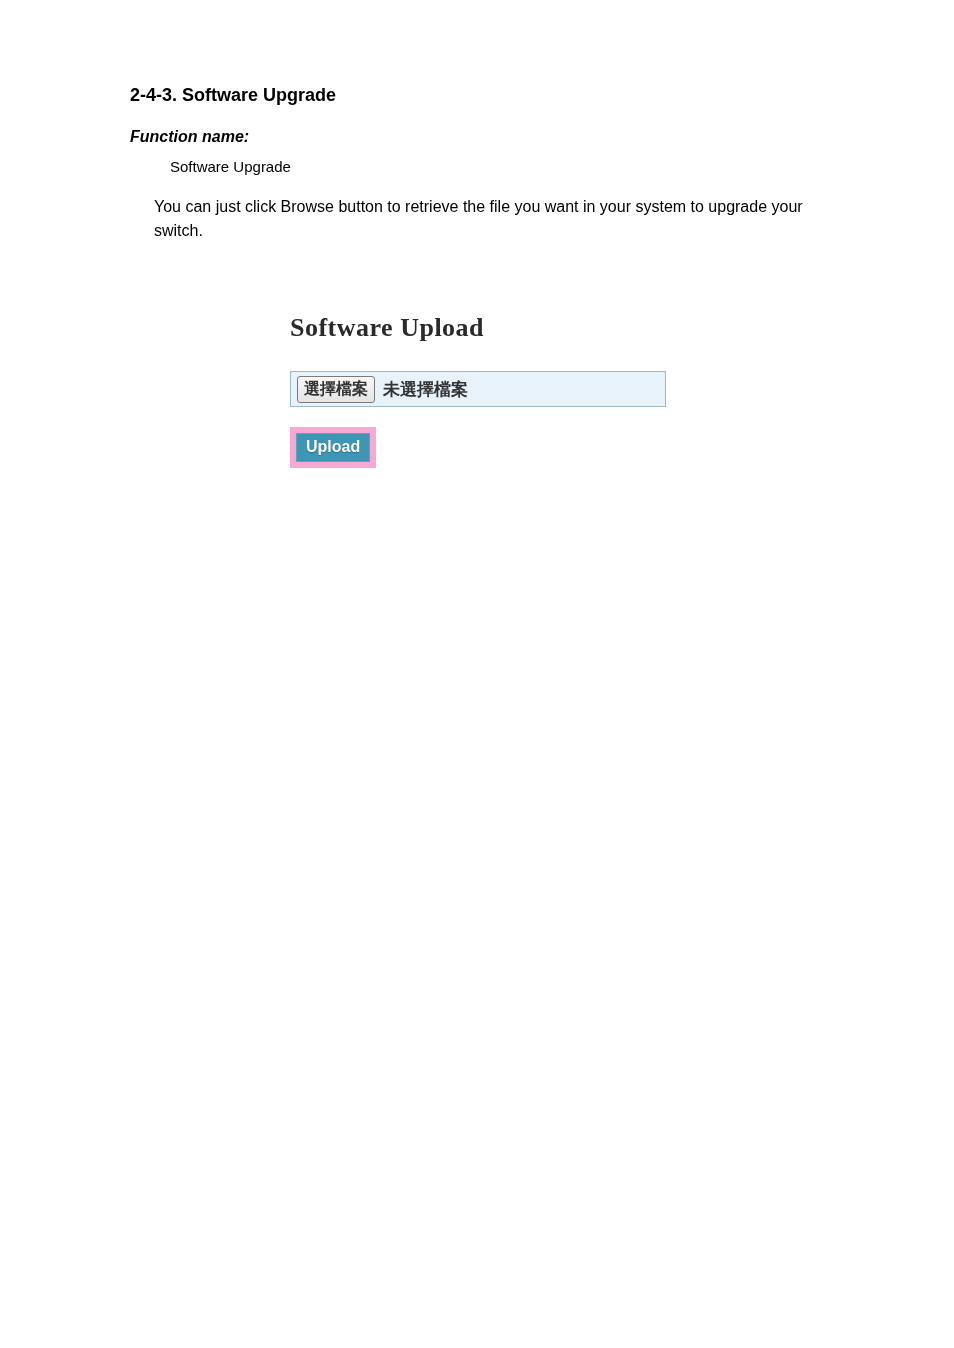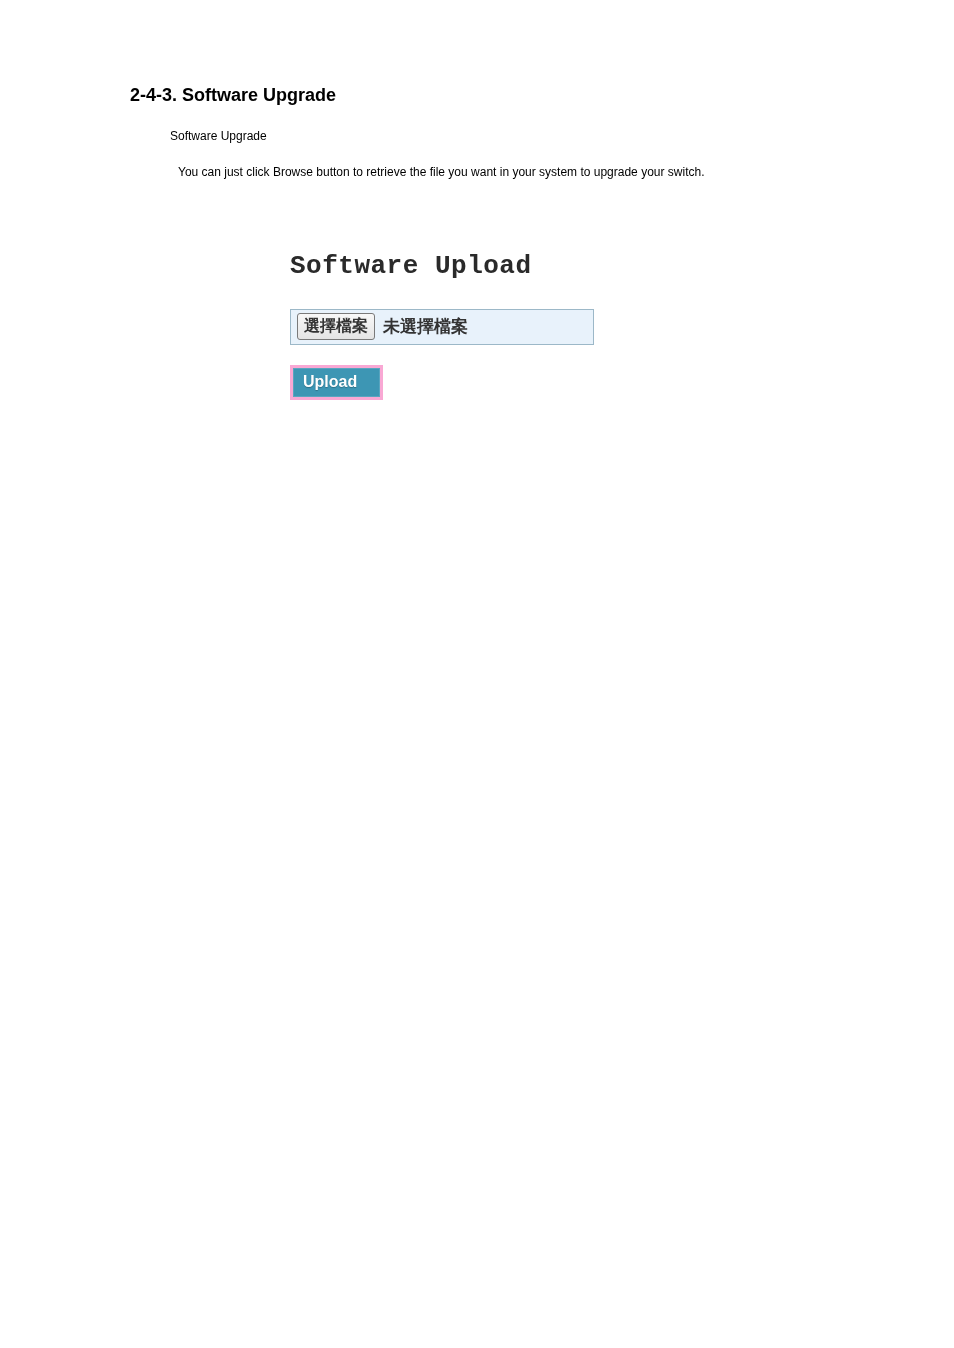--- a/index.html
+++ b/index.html
@@ -20,51 +20,51 @@
       font-weight: bold;
       margin-bottom: 22px;
     }
     .label-heading {
       font-size: 16px;
       font-weight: bold;
       font-style: italic;
       margin-bottom: 10px;
     }
     .indented-text {
-      font-size: 12px;
+      font-size: 15px;
       margin-left: 40px;
       margin-bottom: 18px;
       line-height: 1.4;
     }
     .description-text {
-      font-size: 12px;
-      margin-left: 48px;
+      font-size: 16px;
+      margin-left: 24px;
       margin-bottom: 18px;
       line-height: 1.5;
       max-width: 660px;
     }
     .screenshot-area {
       margin-top: 70px;
       margin-left: 160px;
     }
     .upload-title {
-      font-family: Liberation Mono, monospace;
+      font-family: Liberation Serif, serif;
       font-size: 26px;
       font-weight: bold;
       color: #2a2a2a;
       margin-bottom: 28px;
       letter-spacing: 0.5px;
     }
     .file-picker-row {
       display: inline-flex;
       align-items: center;
       border: 1px solid #9cb8c8;
       background: #e8f2fb;
       padding: 4px 6px;
-      width: 304px;
+      width: 376px;
       height: 36px;
     }
     .file-choose-button {
       font-family: "Microsoft JhengHei", "PingFang TC", Arial, sans-serif;
       font-size: 16px;
       font-weight: bold;
       background: linear-gradient(#f8f8f8, #e4e4e4);
       border: 1px solid #7a7a7a;
       border-radius: 3px;
       padding: 2px 6px;
@@ -77,37 +77,38 @@
       font-size: 17px;
       color: #333;
       margin-left: 8px;
       white-space: nowrap;
       font-weight: bold;
     }
     .upload-button {
       display: inline-block;
       margin-top: 20px;
       background: #3d96b4;
-      border: 3px solid #f9a8d4;
+      border: 6px solid #f9a8d4;
       color: #ffffff;
       font-family: Verdana, Geneva, sans-serif;
       font-size: 16px;
       font-weight: bold;
-      padding: 5px 23px 6px 10px;
+      padding: 5px 10px 6px 10px;
       cursor: pointer;
       text-shadow: 0 1px 1px rgba(0,0,0,0.25);
       box-shadow: inset 0 0 0 1px rgba(255,255,255,0.15);
     }
   </style>
 </head>
 <body>
 
 <div>
   <h2 class="section-title">2-4-3. Software Upgrade</h2>
 
+  <div class="label-heading">Function name:</div>
   <div class="indented-text">Software Upgrade</div>
 
   <div class="description-text">You can just click Browse button to retrieve the file you want in your system to upgrade your switch.</div>
 
   <div class="screenshot-area">
     <div class="upload-title">Software Upload</div>
 
     <div class="file-picker-row">
       <button class="file-choose-button">選擇檔案</button>
       <span class="file-status-text">未選擇檔案</span>

